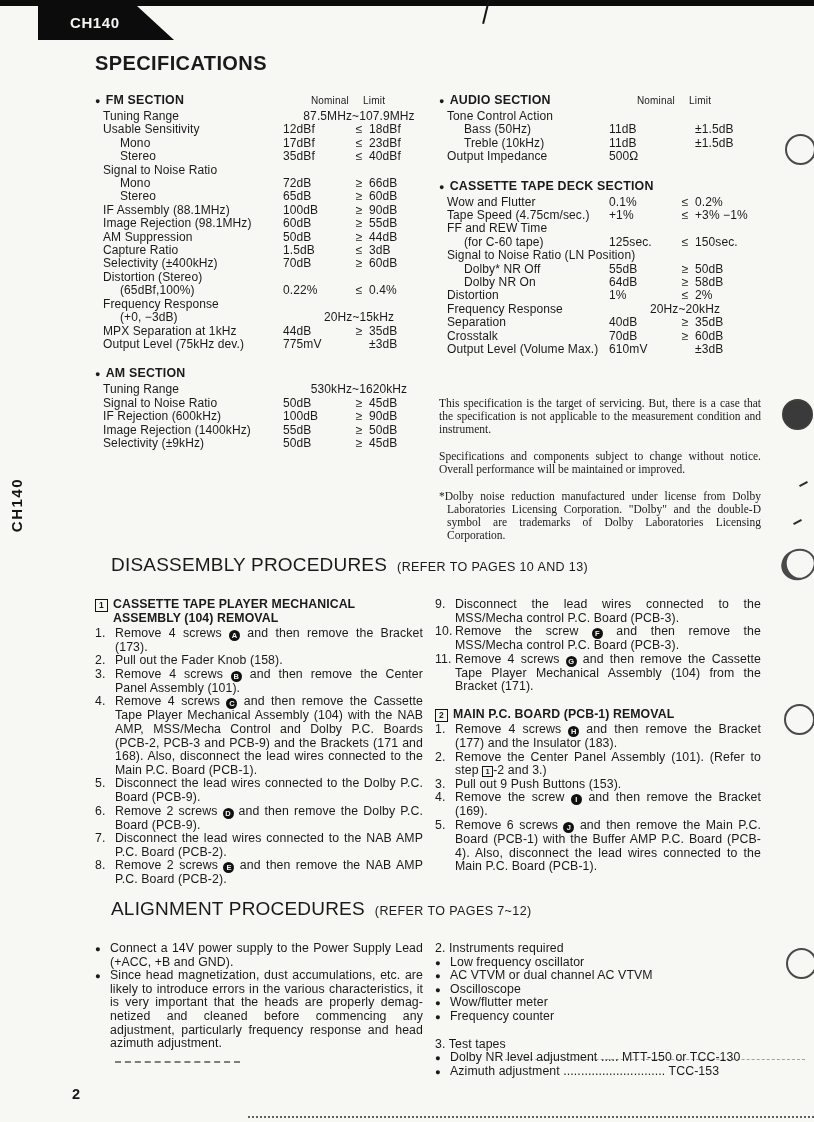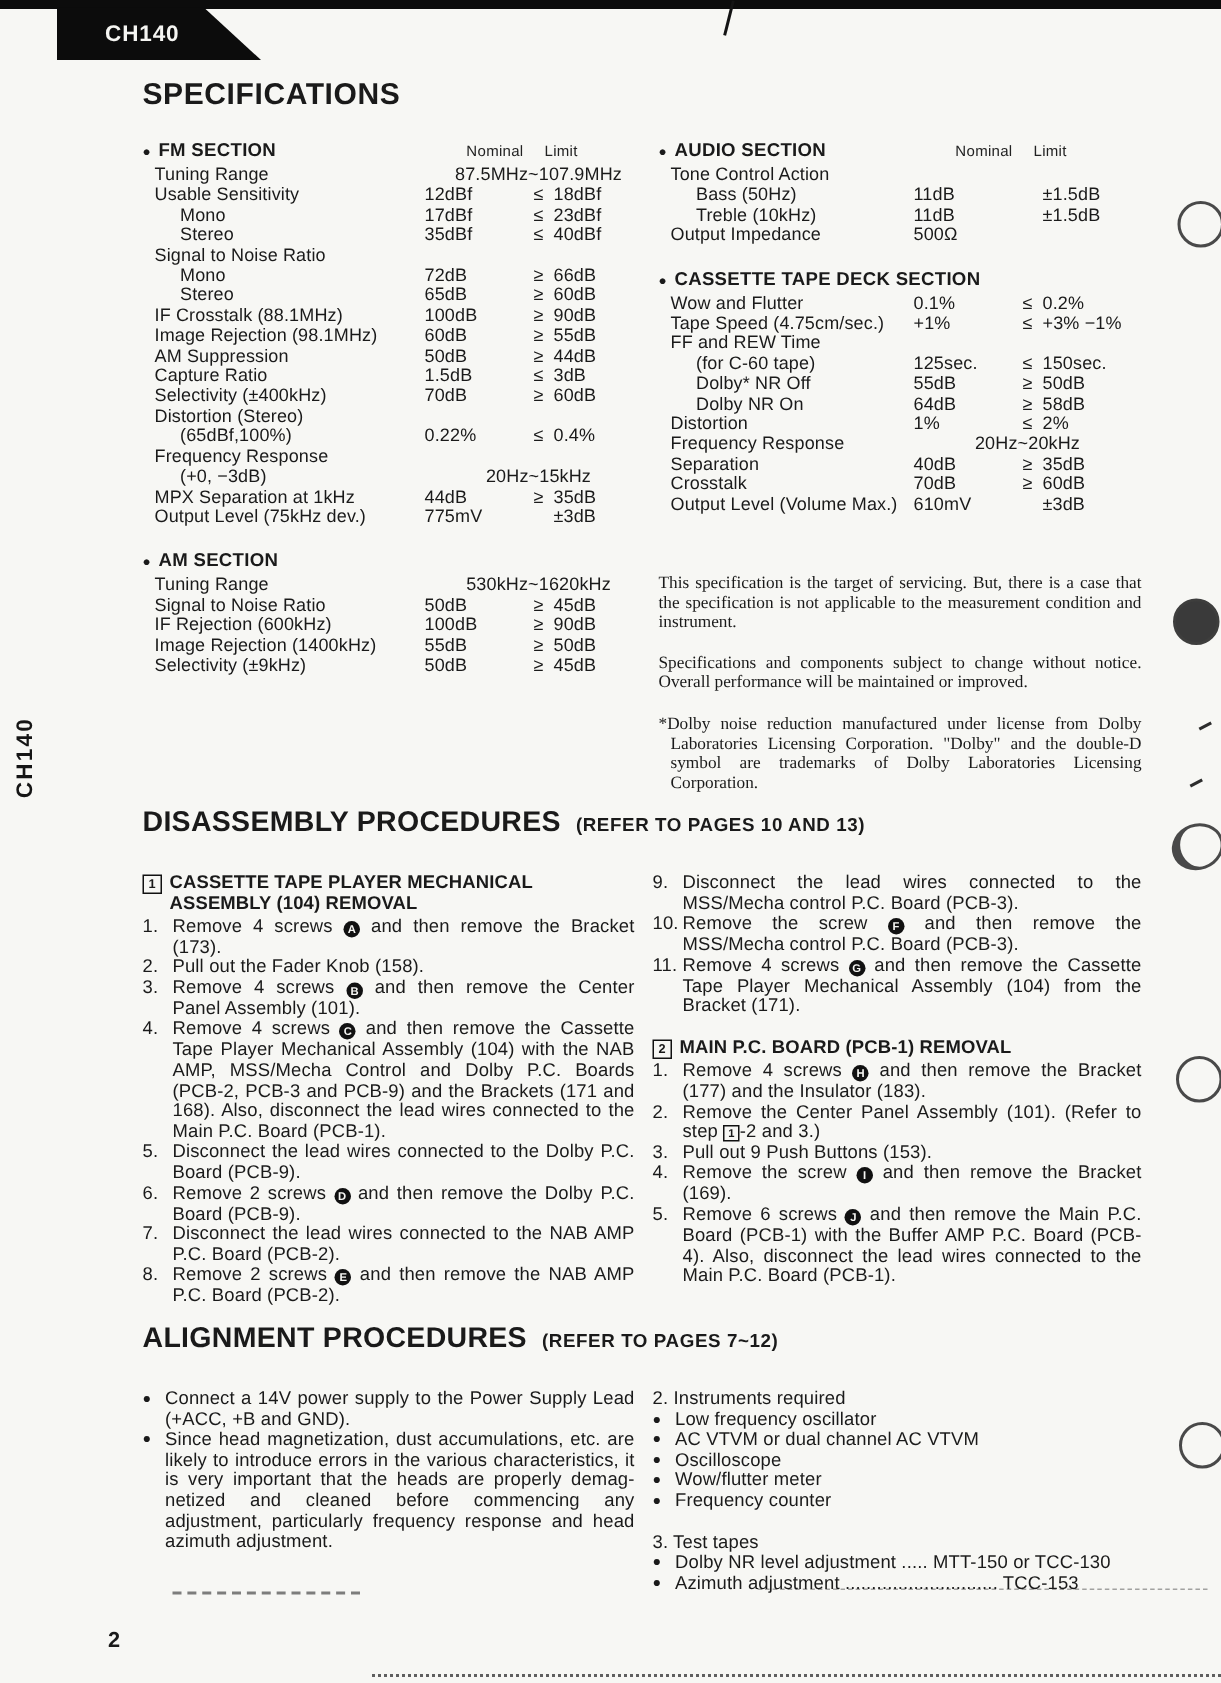--- a/index.html
+++ b/index.html
@@ -49,21 +49,21 @@
   .val-comp{flex:none;width:20px;text-align:center;white-space:nowrap}
   .val-lim{flex:none;width:66px;text-align:left;white-space:nowrap}
   .val-span{flex:none;width:152px;text-align:center;white-space:nowrap}
   .notes{margin-top:40px;font-family:"Liberation Serif","DejaVu Serif",serif;font-size:11.5px;line-height:13.1px;text-align:justify}
   .notes p{margin:0 0 14px 0}
   .notes p.hang{padding-left:8px;text-indent:-8px}
 
   
   .proc-block{position:absolute;left:95px;top:538px;width:666px}
   .align-block{position:absolute;left:95px;top:882px;width:666px}
-  .h2{font-size:19px;font-weight:bold;letter-spacing:.2px;margin:0;white-space:nowrap}
+  .h2{font-size:19px;font-weight:normal;letter-spacing:.2px;margin:16px;white-space:nowrap}
   .h2 .note{font-size:12.5px;margin-left:10px;letter-spacing:.4px}
   .proc-columns{display:grid;grid-template-columns:328px 1fr;column-gap:12px;margin-top:22px;font-size:12.3px;line-height:13.6px;letter-spacing:.1px}
   .proc-block-title{font-weight:bold;padding-left:18px;text-indent:-18px;margin-bottom:1px}
   .box-badge{display:inline-block;width:11px;height:11px;border:1.2px solid #111;font-size:8.5px;font-weight:bold;text-align:center;line-height:11px;text-indent:0;margin-right:5px}
   .box-badge-inline{display:inline-block;width:9px;height:9px;border:1px solid #111;font-size:7.5px;font-weight:bold;text-align:center;line-height:9px;text-indent:0}
   .screw-badge{display:inline-block;width:11px;height:11px;border-radius:50%;background:#111;color:#f6f6f3;font-size:7.5px;font-weight:bold;text-align:center;line-height:11.5px;text-indent:0;vertical-align:-1px}
   .proc-step{display:flex}
   .step-num{flex:none;width:20px}
   .step-text{flex:1;text-align:justify}
   .proc-gap{height:14px}
@@ -135,21 +135,21 @@
             <span class="val-comp">≥</span>
             <span class="val-lim">66dB</span>
           </div>
           <div class="spec-row">
             <span class="row-label ind1">Stereo</span>
             <span class="val-nom">65dB</span>
             <span class="val-comp">≥</span>
             <span class="val-lim">60dB</span>
           </div>
           <div class="spec-row">
-            <span class="row-label">IF Crosstalk (88.1MHz)</span>
+            <span class="row-label">IF Assembly (88.1MHz)</span>
             <span class="val-nom">100dB</span>
             <span class="val-comp">≥</span>
             <span class="val-lim">90dB</span>
           </div>
           <div class="spec-row">
             <span class="row-label">Image Rejection (98.1MHz)</span>
             <span class="val-nom">60dB</span>
             <span class="val-comp">≥</span>
             <span class="val-lim">55dB</span>
           </div>
@@ -286,20 +286,23 @@
             <div class="spec-row">
               <span class="row-label">FF and REW Time</span>
             </div>
             <div class="spec-row">
               <span class="row-label ind1">(for C-60 tape)</span>
               <span class="val-nom">125sec.</span>
               <span class="val-comp">≤</span>
               <span class="val-lim">150sec.</span>
             </div>
             <div class="spec-row">
+              <span class="row-label">Signal to Noise Ratio (LN Position)</span>
+            </div>
+            <div class="spec-row">
               <span class="row-label ind1">Dolby* NR Off</span>
               <span class="val-nom">55dB</span>
               <span class="val-comp">≥</span>
               <span class="val-lim">50dB</span>
             </div>
             <div class="spec-row">
               <span class="row-label ind1">Dolby NR On</span>
               <span class="val-nom">64dB</span>
               <span class="val-comp">≥</span>
               <span class="val-lim">58dB</span>

